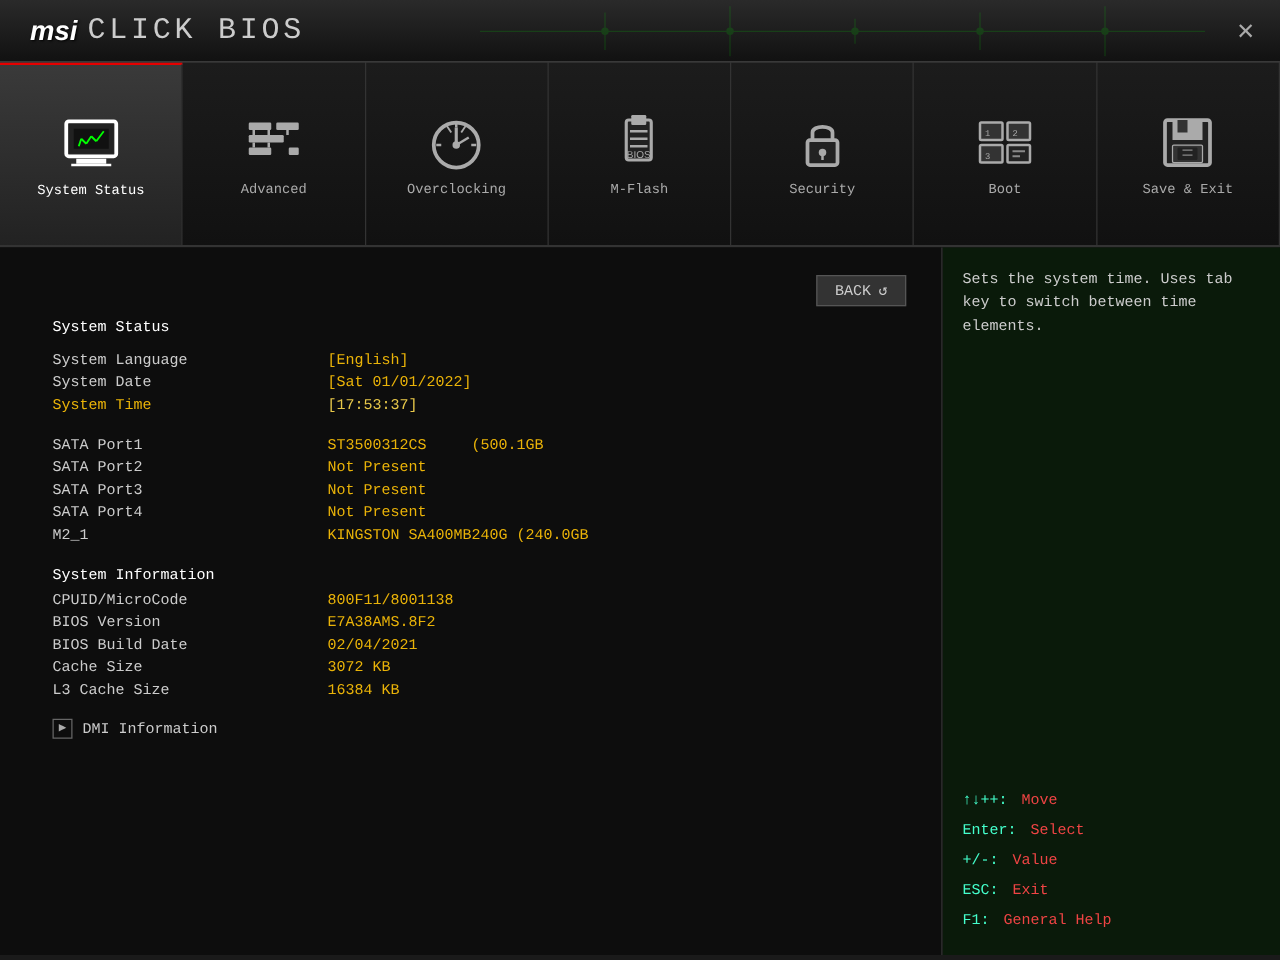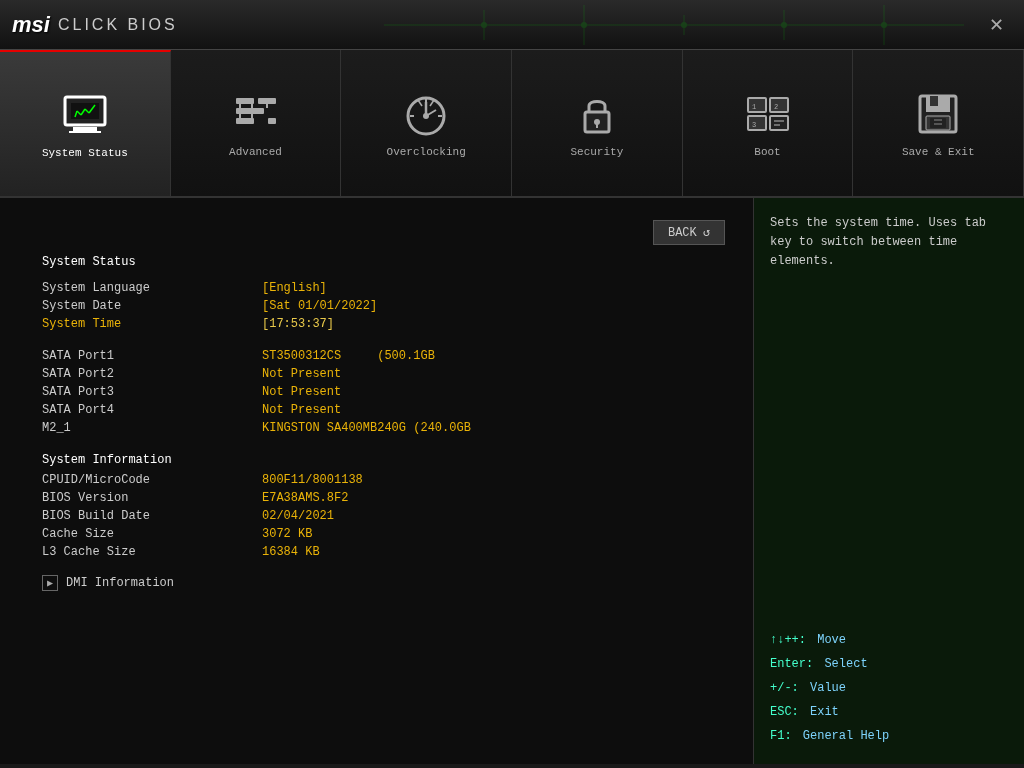--- a/index.html
+++ b/index.html
@@ -21,33 +21,34 @@
       align-items: center;
       justify-content: space-between;
       padding: 0 12px;
       border-bottom: 1px solid #444;
       position: relative;
     }
     #titlebar-logo {
       display: flex;
       align-items: center;
       gap: 8px;
+      margin-left: 12px;
     }
     .msi-logo {
       font-style: italic;
       font-weight: bold;
       font-size: 22px;
       color: #fff;
       font-family: Arial, sans-serif;
       text-shadow: 1px 1px 2px #000;
     }
     .click-bios-text {
-      font-size: 16px;
-      color: #ccc;
-      font-family: Liberation Sans, sans-serif;
+      font-size: 24px;
+      color: #ccc;
+      font-family: Liberation Mono, monospace;
       letter-spacing: 3px;
       text-transform: uppercase;
     }
     #close-btn {
       color: #aaa;
       font-size: 18px;
       cursor: pointer;
       background: none;
       border: none;
       padding: 4px 8px;
@@ -223,21 +224,21 @@
     #key-hints {
       font-family: 'Courier New', monospace;
       font-size: 12px;
       line-height: 2;
     }
     .key-hint-row {
       display: flex;
       gap: 4px;
     }
     .key-cyan { color: #4fc; }
-    .key-white { color: #7dd3fc; }
+    .key-white { color: #ef4444; }
 
     
     .tab-svg {
       width: 48px;
       height: 48px;
     }
   </style>
 </head>
 <body>
 
@@ -311,20 +312,33 @@
         <line x1="8" y1="26" x2="12" y2="26" stroke="#aaa" stroke-width="2"></line>
         <line x1="36" y1="26" x2="40" y2="26" stroke="#aaa" stroke-width="2"></line>
         <line x1="24" y1="8" x2="24" y2="12" stroke="#aaa" stroke-width="2"></line>
         <path d="M16 10 L20 16" stroke="#aaa" stroke-width="1.5"></path>
         <path d="M32 10 L28 16" stroke="#aaa" stroke-width="1.5"></path>
       </svg>
     </div>
     <span class="nav-tab-label">Overclocking</span>
   </div>
 
+  <div class="nav-tab">
+    <div class="nav-tab-icon">
+      <svg class="tab-svg" viewBox="0 0 48 48" fill="none" xmlns="http://www.w3.org/2000/svg">
+        <rect x="14" y="6" width="20" height="32" rx="2" stroke="#aaa" stroke-width="2.5" fill="#222"></rect>
+        <rect x="18" y="2" width="12" height="8" rx="1" fill="#aaa"></rect>
+        <rect x="17" y="14" width="14" height="2" fill="#aaa"></rect>
+        <rect x="17" y="20" width="14" height="2" fill="#aaa"></rect>
+        <rect x="17" y="26" width="14" height="2" fill="#aaa"></rect>
+        <text x="24" y="36" text-anchor="middle" font-size="8" fill="#aaa" font-family="Arial">BIOS</text>
+      </svg>
+    </div>
+    <span class="nav-tab-label">M-Flash</span>
+  </div>
 
   <div class="nav-tab">
     <div class="nav-tab-icon">
       <svg class="tab-svg" viewBox="0 0 48 48" fill="none" xmlns="http://www.w3.org/2000/svg">
         <rect x="12" y="22" width="24" height="20" rx="2" stroke="#aaa" stroke-width="3" fill="#222"></rect>
         <path d="M16 22 V16 C16 10 32 10 32 16 V22" stroke="#aaa" stroke-width="3" fill="none"></path>
         <circle cx="24" cy="32" r="3" fill="#aaa"></circle>
         <line x1="24" y1="34" x2="24" y2="38" stroke="#aaa" stroke-width="2"></line>
       </svg>
     </div>

